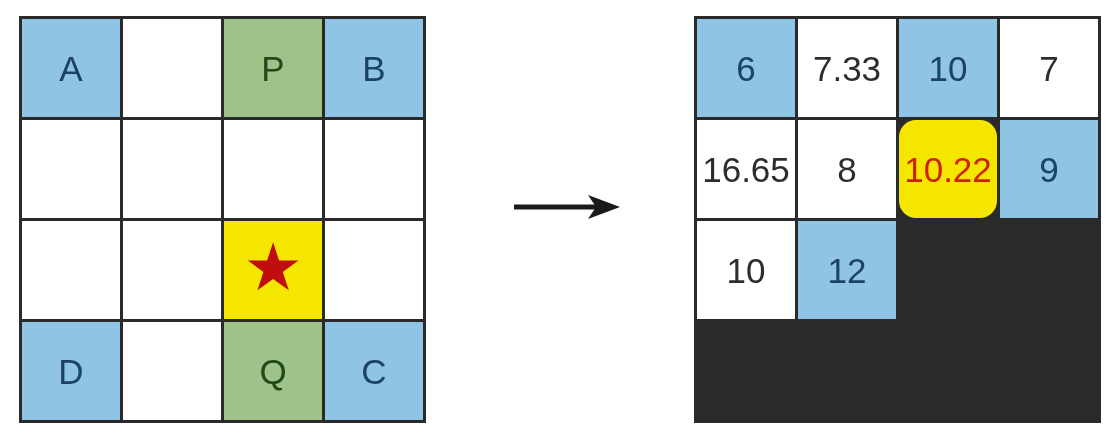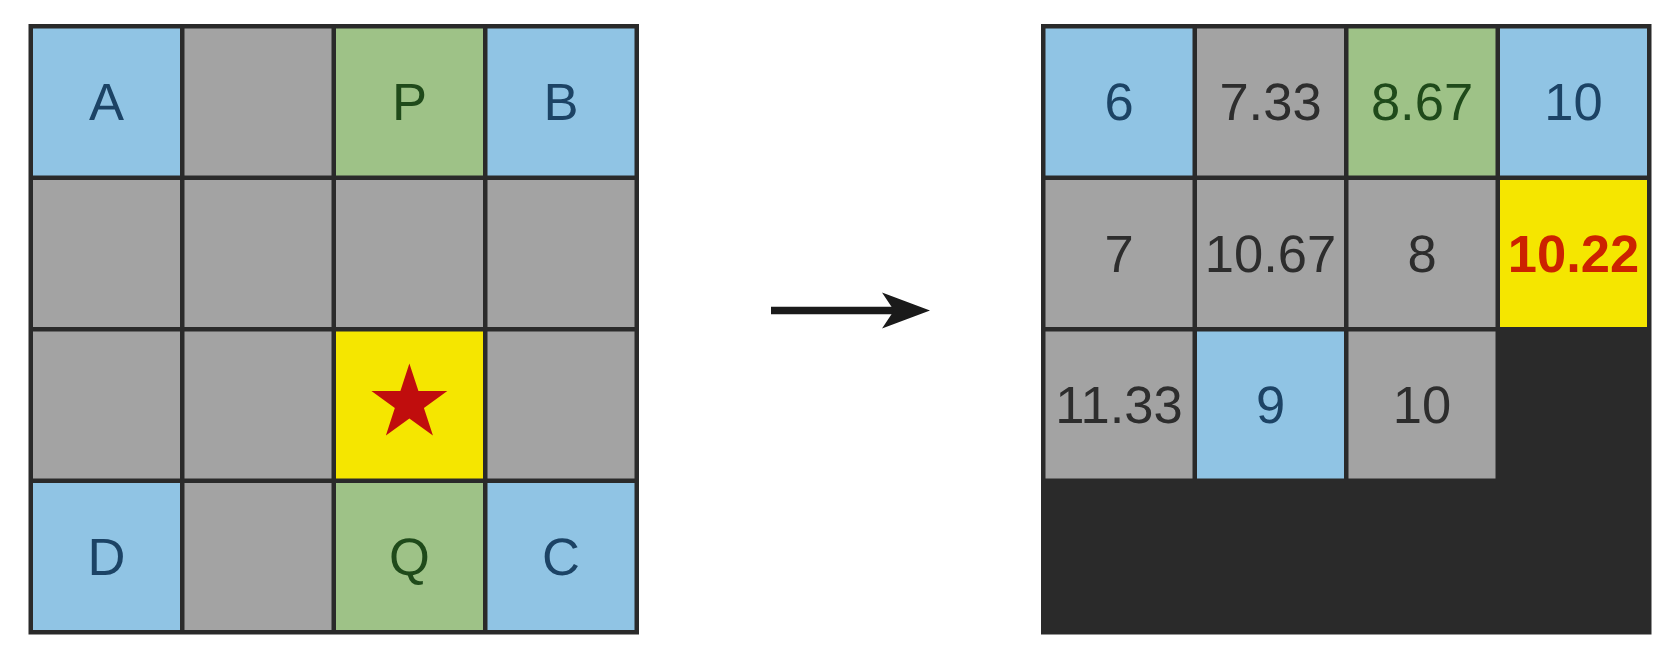--- a/index.html
+++ b/index.html
@@ -32,25 +32,25 @@
   #right-grid { left: 694px; }
   .cell {
     display: flex;
     align-items: center;
     justify-content: center;
     font-size: 35px;
     line-height: 1;
     letter-spacing: 0px;
     user-select: none;
   }
-  .bg-white  { background: #a3a3a3; color: #2d2d2d; }
+  .bg-white  { background: #ffffff; color: #2d2d2d; }
   .bg-blue   { background: #90c4e4; color: #1c4365; }
   .bg-green  { background: #9ec287; color: #1f4a1a; }
   .bg-yellow { background: #f5e600; color: #2d2d2d; }
-  .emphasis  { color: #cc2200; font-weight: bold; }
+  .emphasis  { color: #cc2200; font-weight: normal; border-radius: 17px; }
   .star {
     font-size: 66px;
     color: #c00d0d;
     line-height: 1;
     transform: translateY(-3px);
   }
   .arrow-wrap {
     position: absolute;
     left: 512px;
     top: 191px;
@@ -87,24 +87,23 @@
   <div class="arrow-wrap">
     <svg width="110" height="32" viewBox="0 0 110 32" xmlns="http://www.w3.org/2000/svg">
       <line x1="2" y1="16" x2="84" y2="16" stroke="#1a1a1a" stroke-width="5"></line>
       <polygon points="76,4 108,16 76,28 84,16" fill="#1a1a1a"></polygon>
     </svg>
   </div>
 
   <div class="grid" id="right-grid">
       <div class="cell bg-blue">6</div>
       <div class="cell bg-white">7.33</div>
-      <div class="cell bg-green">8.67</div>
       <div class="cell bg-blue">10</div>
       <div class="cell bg-white">7</div>
-      <div class="cell bg-white">10.67</div>
+      <div class="cell bg-white">16.65</div>
       <div class="cell bg-white">8</div>
       <div class="cell bg-yellow emphasis">10.22</div>
-      <div class="cell bg-white">11.33</div>
       <div class="cell bg-blue">9</div>
       <div class="cell bg-white">10</div>
+      <div class="cell bg-blue">12</div>
     </div>
 
 </div>
 
 </body></html>

